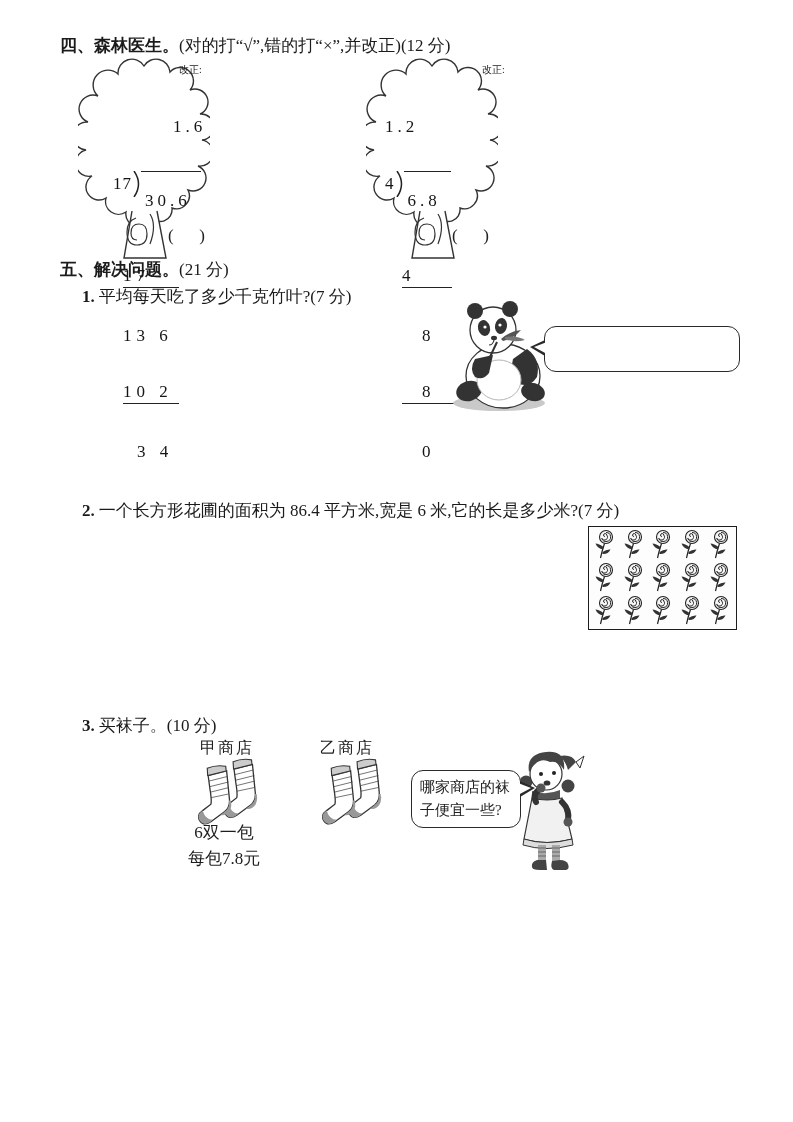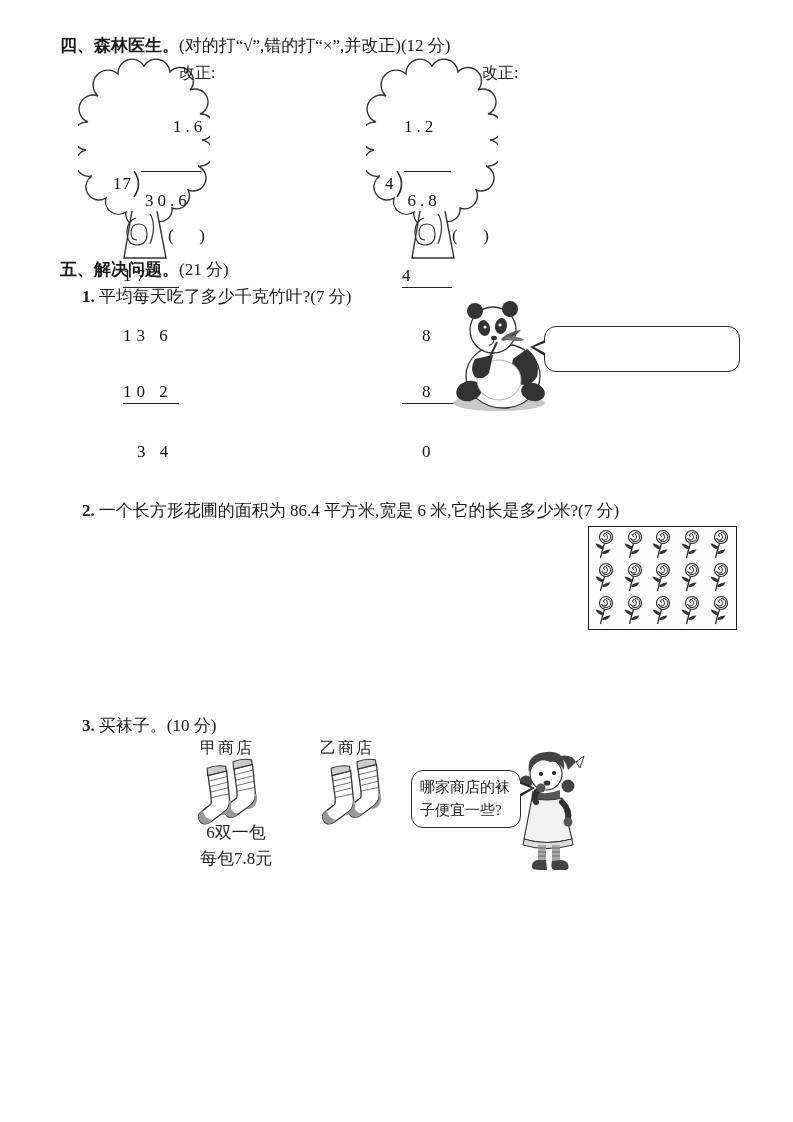--- a/index.html
+++ b/index.html
@@ -6,21 +6,21 @@
   .page{position:relative;width:793px;height:1080px;background:#ffffff;overflow:hidden;
         font-family:"Liberation Serif","DejaVu Serif",serif;color:#1b1b1b;}
   .hdr{position:absolute;font-size:17px;white-space:nowrap;}
   .hdr b{font-family:"Liberation Sans","DejaVu Sans",sans-serif;font-weight:700;}
   .prob{position:absolute;font-size:17px;white-space:nowrap;}
   .prob b{font-weight:700;margin-right:4px;}
 
   
   .tree{position:absolute;width:132px;height:204px;}
   .tree svg{position:absolute;left:0;top:0;}
-  .gaizheng{position:absolute;font-size:16px;color:#222;}
+  .gaizheng{position:absolute;font-size:10px;color:#222;}
   .checkbox{position:absolute;font-size:17px;white-space:pre;color:#222;}
 
   
   .ld{position:absolute;font-size:17px;color:#151515;white-space:pre;line-height:1;}
   .ld .q{height:19px;letter-spacing:4px;}
   .ld .row{display:flex;align-items:stretch;height:24px;}
   .ld .divisor{padding-top:4px;letter-spacing:1px;}
   .ld .bracket{width:9px;position:relative;}
   .ld .bracket svg{position:absolute;left:0;top:0;}
   .ld .dividend{border-top:1.6px solid #222;padding:20px 10px 0 4px;letter-spacing:4px;}
@@ -129,21 +129,21 @@
   <div class="checkbox" style="left:168px;top:226px">(      )</div>
 
   <div class="tree" style="left:366px;top:56px">
     <svg width="132" height="204" viewBox="0 0 132 204">
         <use href="#treeshape"></use>
       </svg>
   </div>
   <div class="gaizheng" style="left:482px;top:63px">改正:</div>
 
   <div class="ld ld2" style="left:385px;top:84px">
-    <div class="q" style="margin-left:19px">1.2</div>
+    <div class="q" style="">1.2</div>
     <div class="row">
       <span class="divisor">4</span>
       <span class="bracket">
         <svg width="10" height="26" viewBox="0 0 10 26">
             <path d="M2 0 Q11 13 2 26" fill="none" stroke="#222" stroke-width="1.5"></path>
           </svg>
       </span>
       <span class="dividend">6.8</span>
     </div>
     <div class="steps">
@@ -249,21 +249,21 @@
   <div class="shoplabel" style="left:200px;top:738px">甲商店</div>
   <div class="shoplabel" style="left:320px;top:738px">乙商店</div>
 
   <svg class="socks" style="left:198px;top:756px" width="72" height="76" viewBox="0 0 78 78">
       <use href="#sockpair"></use>
     </svg>
   <svg class="socks" style="left:322px;top:756px" width="72" height="76" viewBox="0 0 78 78">
       <use href="#sockpair"></use>
     </svg>
 
-  <div class="packinfo" style="left:182px;top:820px;width:108px">
+  <div class="packinfo" style="left:170px;top:820px;width:108px">
     <div>6双一包</div>
     <div>每包7.8元</div>
   </div>
 
   <div class="bubble right" style="left:411px;top:770px;width:108px;height:56px">
     <span class="tail"></span>
     <span class="tail2"></span>
     <span style="width:92px">哪家商店的袜子便宜一些?</span>
   </div>
 

